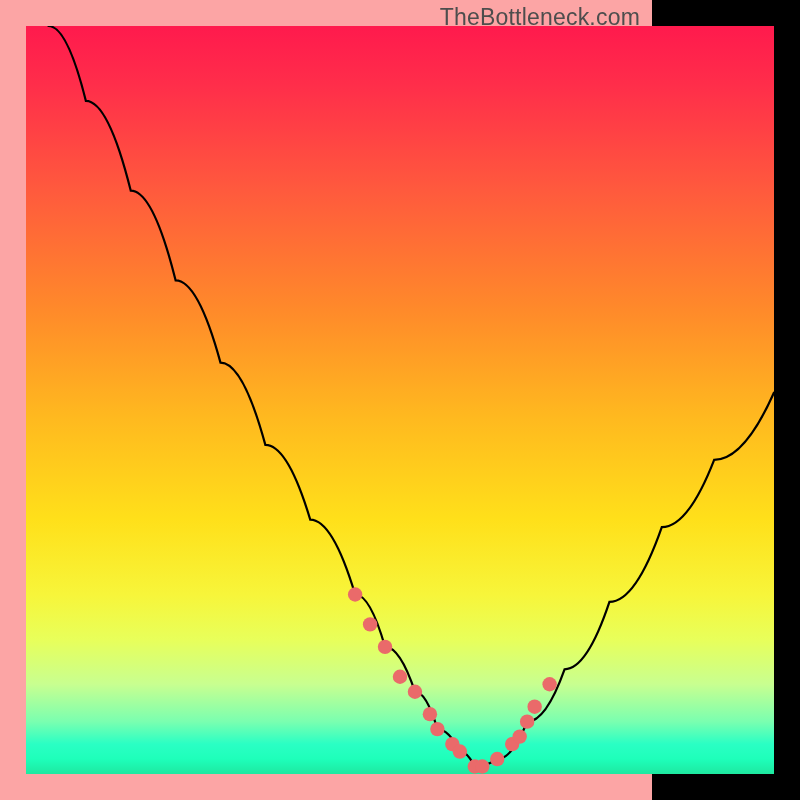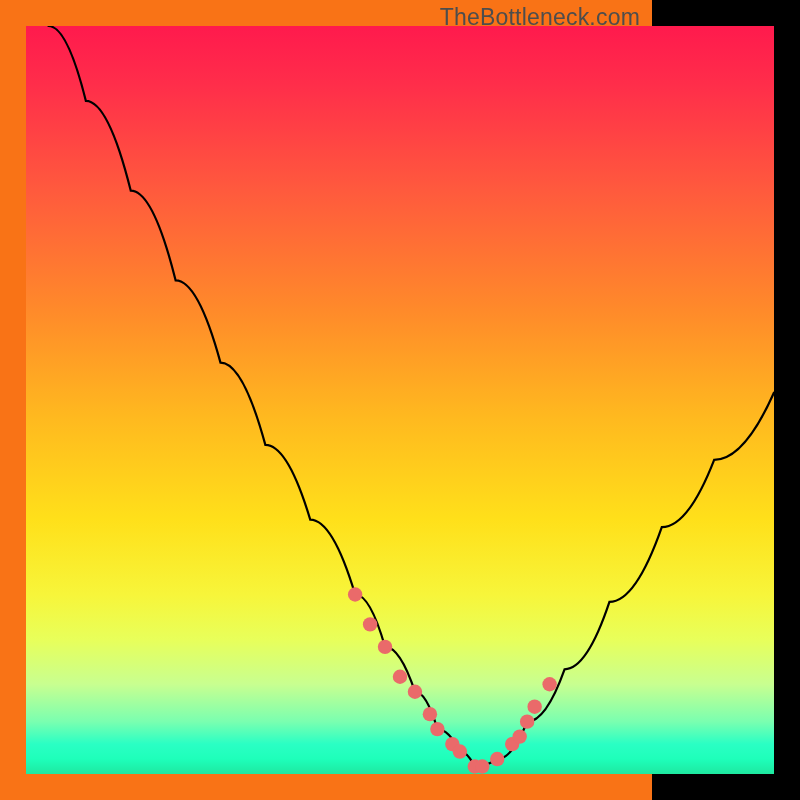--- a/index.html
+++ b/index.html
@@ -10,21 +10,21 @@
     background: #000;
     overflow: hidden;
     font-family: Arial, Helvetica, sans-serif;
   }
   .frame {
     position: absolute;
     top: 0;
     left: 0;
     width: 652px;
     height: 800px;
-    background: #f97316;
+    background: #fca5a5;
   }
   .plot-area {
     position: absolute;
     top: 26px;
     left: 26px;
     width: 748px;
     height: 748px;
     overflow: hidden;
   }
   .gradient {

